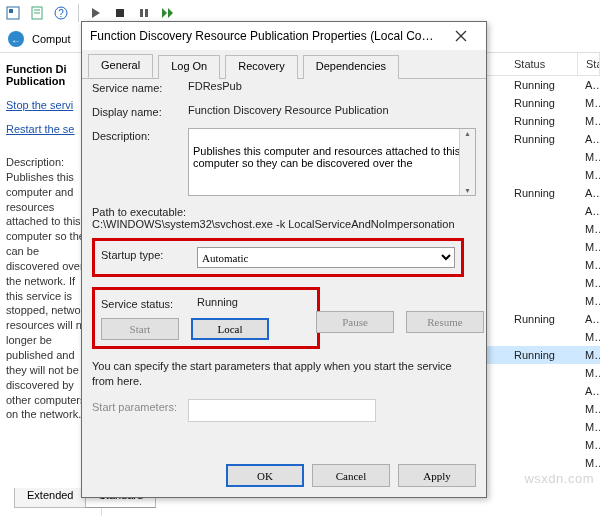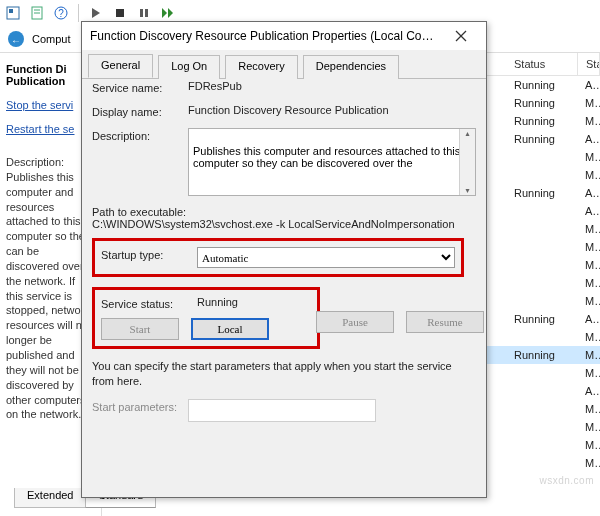--- a/index.html
+++ b/index.html
@@ -57,21 +57,21 @@
 .btnrow{display:flex;gap:12px;margin-top:10px}
 .svc-btn{width:78px;height:22px;border:1px solid #adadad;background:#e1e1e1;font:11px "Segoe UI";color:#888}
 .svc-btn.primary{border:2px solid #1e66c9;color:#000;background:#e1e1e1}
 .note{margin:10px 0;color:#222;line-height:1.35}
 .param-input{width:182px;height:19px;border:1px solid #cfcfcf;background:#fff}
 .lbl.disabled{color:#8a8a8a}
 .dlg-btns{position:absolute;right:10px;bottom:10px;display:flex;gap:8px}
 .dlg-btn{width:78px;height:23px;border:1px solid #adadad;background:#e1e1e1;font:11px "Segoe UI"}
 .dlg-btn.def{border:1px solid #1e66c9;box-shadow:0 0 0 1px #1e66c9 inset}
 
-.watermark{position:absolute;right:6px;bottom:30px;color:#d4d4d4;font-size:10px;letter-spacing:.5px;pointer-events:none}
+.watermark{position:absolute;right:6px;bottom:30px;color:#d4d4d4;font-size:13px;letter-spacing:.5px;pointer-events:none}
 </style>
 </head>
 <body>
 <div class="root">
 
 <div class="toolbar">
   <span class="tool-ico">
         <svg width="14" height="14">
           <rect x="1" y="1" width="12" height="12" fill="none" stroke="#2e6da4"></rect>
           <rect x="3" y="3" width="4" height="4" fill="#2e6da4"></rect>
@@ -319,17 +319,22 @@
     <button class="svc-btn" style="position:absolute;left:314px;top:231px">Resume</button>
 
     <div class="note">You can specify the start parameters that apply when you start the service from here.</div>
 
     <div class="row">
       <div class="lbl disabled">Start parameters:</div>
       <input class="param-input" disabled="" style="">
     </div>
   </div>
 
+  <div class="dlg-btns">
+    <button class="dlg-btn def">OK</button>
+    <button class="dlg-btn">Cancel</button>
+    <button class="dlg-btn">Apply</button>
+  </div>
 </div>
 
 <div class="watermark">wsxdn.com</div>
 
 </div>
 
 </body></html>

